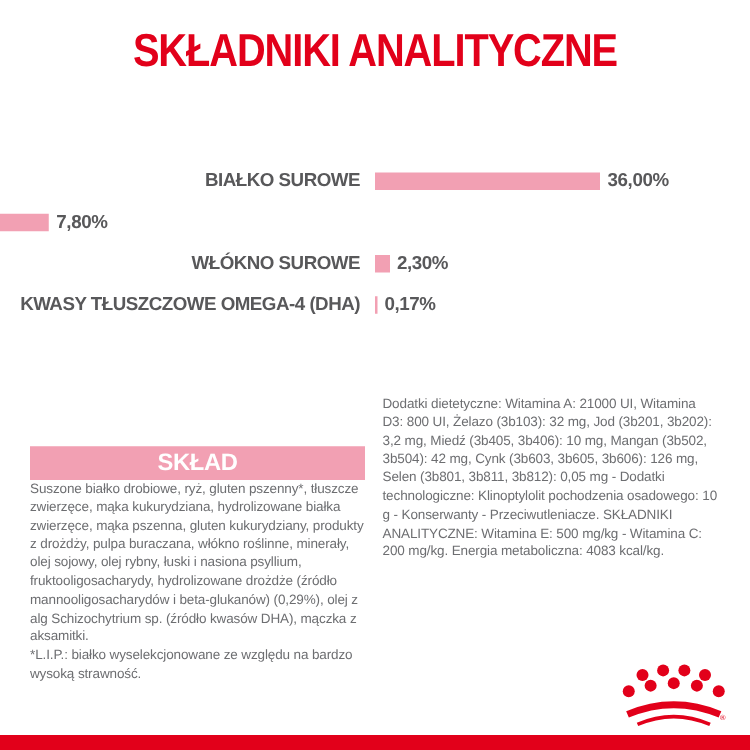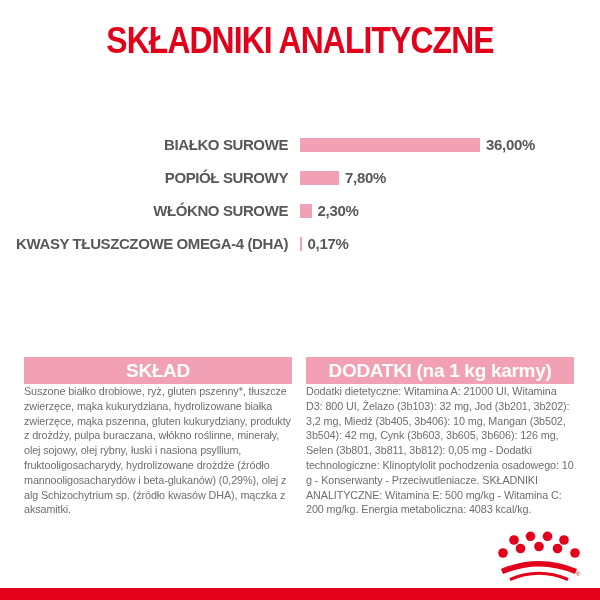--- a/index.html
+++ b/index.html
@@ -77,45 +77,44 @@
 
   <div class="page-title">SKŁADNIKI ANALITYCZNE</div>
 
   <div class="chart" id="chart-rows">
       <div class="chart-row">
         <div class="chart-label">BIAŁKO SUROWE</div>
         <div class="chart-bar" style="width: 180px; background: rgb(242, 160, 179);"></div>
         <div class="chart-value">36,00%</div>
       </div>
       <div class="chart-row">
-        <div class="chart-label">POPIÓŁ SUROWY</div>
         <div class="chart-bar" style="width: 39px; background: rgb(242, 160, 179);"></div>
         <div class="chart-value">7,80%</div>
       </div>
       <div class="chart-row">
         <div class="chart-label">WŁÓKNO SUROWE</div>
         <div class="chart-bar" style="width: 11.5px; background: rgb(242, 160, 179);"></div>
         <div class="chart-value">2,30%</div>
       </div>
       <div class="chart-row">
         <div class="chart-label">KWASY TŁUSZCZOWE OMEGA-4 (DHA)</div>
         <div class="chart-bar" style="width: 1.5px; background: rgb(242, 160, 179);"></div>
         <div class="chart-value">0,17%</div>
       </div>
     </div>
 
   <div class="col col-left">
     <div class="col-header">SKŁAD</div>
     <div class="col-body">
       <p>Suszone białko drobiowe, ryż, gluten pszenny*, tłuszcze zwierzęce, mąka kukurydziana, hydrolizowane białka zwierzęce, mąka pszenna, gluten kukurydziany, produkty z drożdży, pulpa buraczana, włókno roślinne, minerały, olej sojowy, olej rybny, łuski i nasiona psyllium, fruktooligosacharydy, hydrolizowane drożdże (źródło mannooligosacharydów i beta-glukanów) (0,29%), olej z alg Schizochytrium sp. (źródło kwasów DHA), mączka z aksamitki.</p>
+      <p>*L.I.P.: białko wyselekcjonowane ze względu na bardzo wysoką strawność.</p>
     </div>
   </div>
 
   <div class="col col-right">
-    <div class="col-header">DODATKI (na 1 kg karmy)</div>
     <div class="col-body">
       <p>Dodatki dietetyczne: Witamina A: 21000 UI, Witamina D3: 800 UI, Żelazo (3b103): 32 mg, Jod (3b201, 3b202): 3,2 mg, Miedź (3b405, 3b406): 10 mg, Mangan (3b502, 3b504): 42 mg, Cynk (3b603, 3b605, 3b606): 126 mg, Selen (3b801, 3b811, 3b812): 0,05 mg - Dodatki technologiczne: Klinoptylolit pochodzenia osadowego: 10 g - Konserwanty - Przeciwutleniacze. SKŁADNIKI ANALITYCZNE: Witamina E: 500 mg/kg - Witamina C: 200 mg/kg. Energia metaboliczna: 4083 kcal/kg.</p>
     </div>
   </div>
 
   <svg class="logo" viewBox="0 0 84 50" xmlns="http://www.w3.org/2000/svg" aria-hidden="true">
     <g fill="#e2001a">
 
       <circle cx="17" cy="9" r="4.8"></circle>
       <circle cx="33.5" cy="5.3" r="4.8"></circle>

